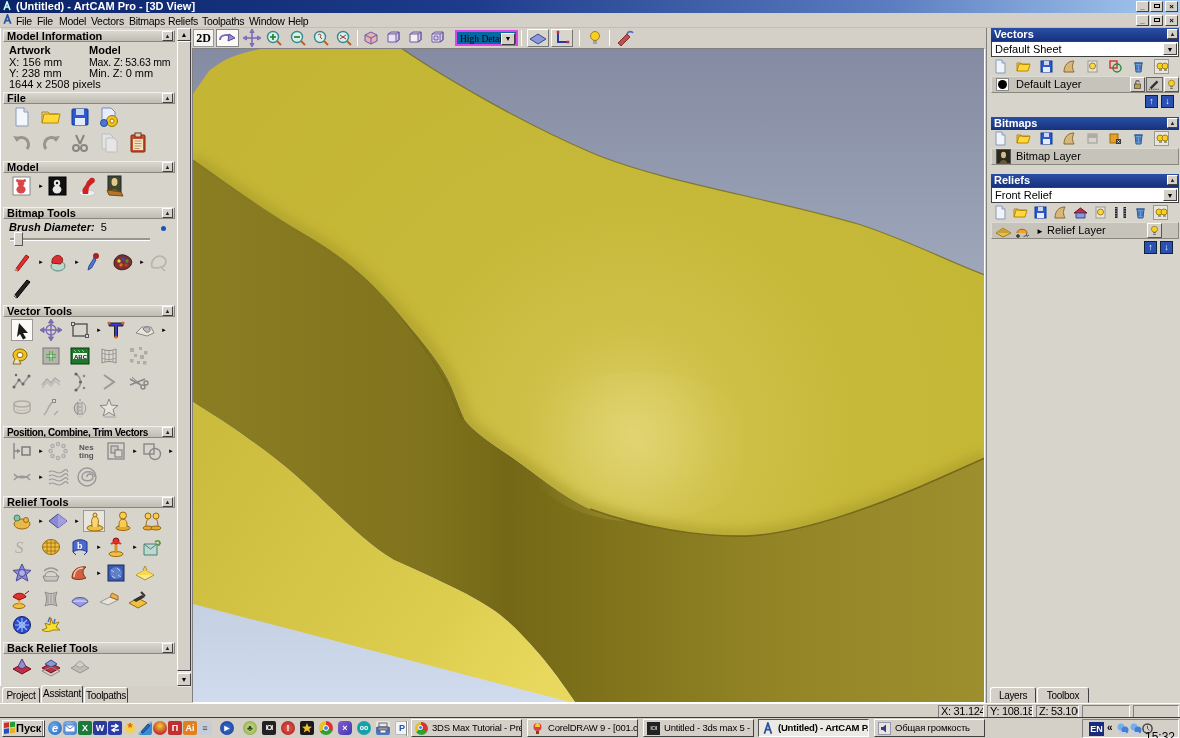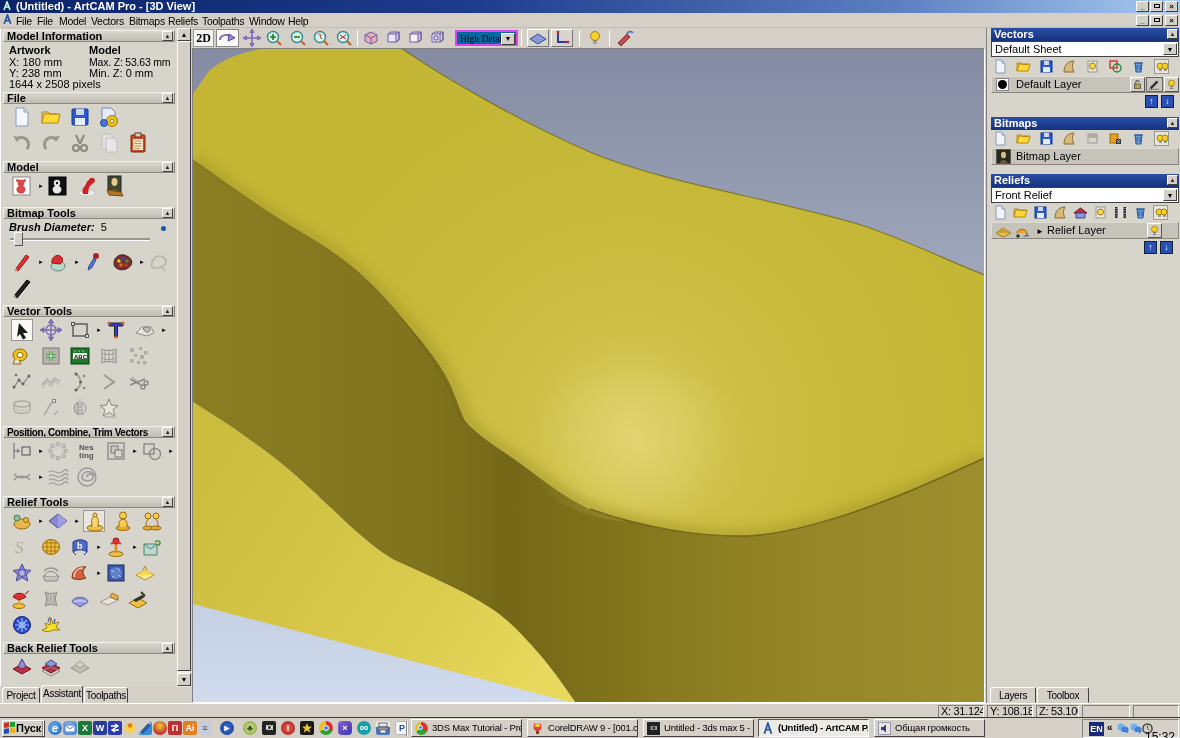--- a/index.html
+++ b/index.html
@@ -93,21 +93,21 @@
   <div class="winbtn" style="right:17px;top:2px">
       <span style="position:absolute;left:3px;top:2px;width:6px;height:4px;border:1px solid #000"></span>
     </div>
   <div class="winbtn" style="right:2px;top:2px">×</div>
 </div>
 
 <div id="leftpanel">
   <div class="sechdr" style="top:2px">Model Information<span class="uparr">▲</span></div>
   <div class="abs" style="left:8px;top:16px;font-weight:bold">Artwork</div>
   <div class="abs" style="left:88px;top:16px;font-weight:bold">Model</div>
-  <div class="abs" style="left:8px;top:28px">X: 180 mm</div>
+  <div class="abs" style="left:8px;top:28px">X: 156 mm</div>
   <div class="abs" style="left:88px;top:28px;font-size:10.5px;letter-spacing:-0.2px">Max. Z: 53.63 mm</div>
   <div class="abs" style="left:8px;top:39px">Y: 238 mm</div>
   <div class="abs" style="left:88px;top:39px">Min. Z: 0 mm</div>
   <div class="abs" style="left:8px;top:50px">1644 x 2508 pixels</div>
 
   <div class="sechdr" style="top:64px">File<span class="uparr">▲</span></div>
   <div class="irow" style="top:77px">
     <div class="ic">
         <svg viewBox="0 0 22 22">
           <path d="M5 2 h8 l4 4 v14 H5 Z" fill="#f4f6fa" stroke="#8899bb"></path>

